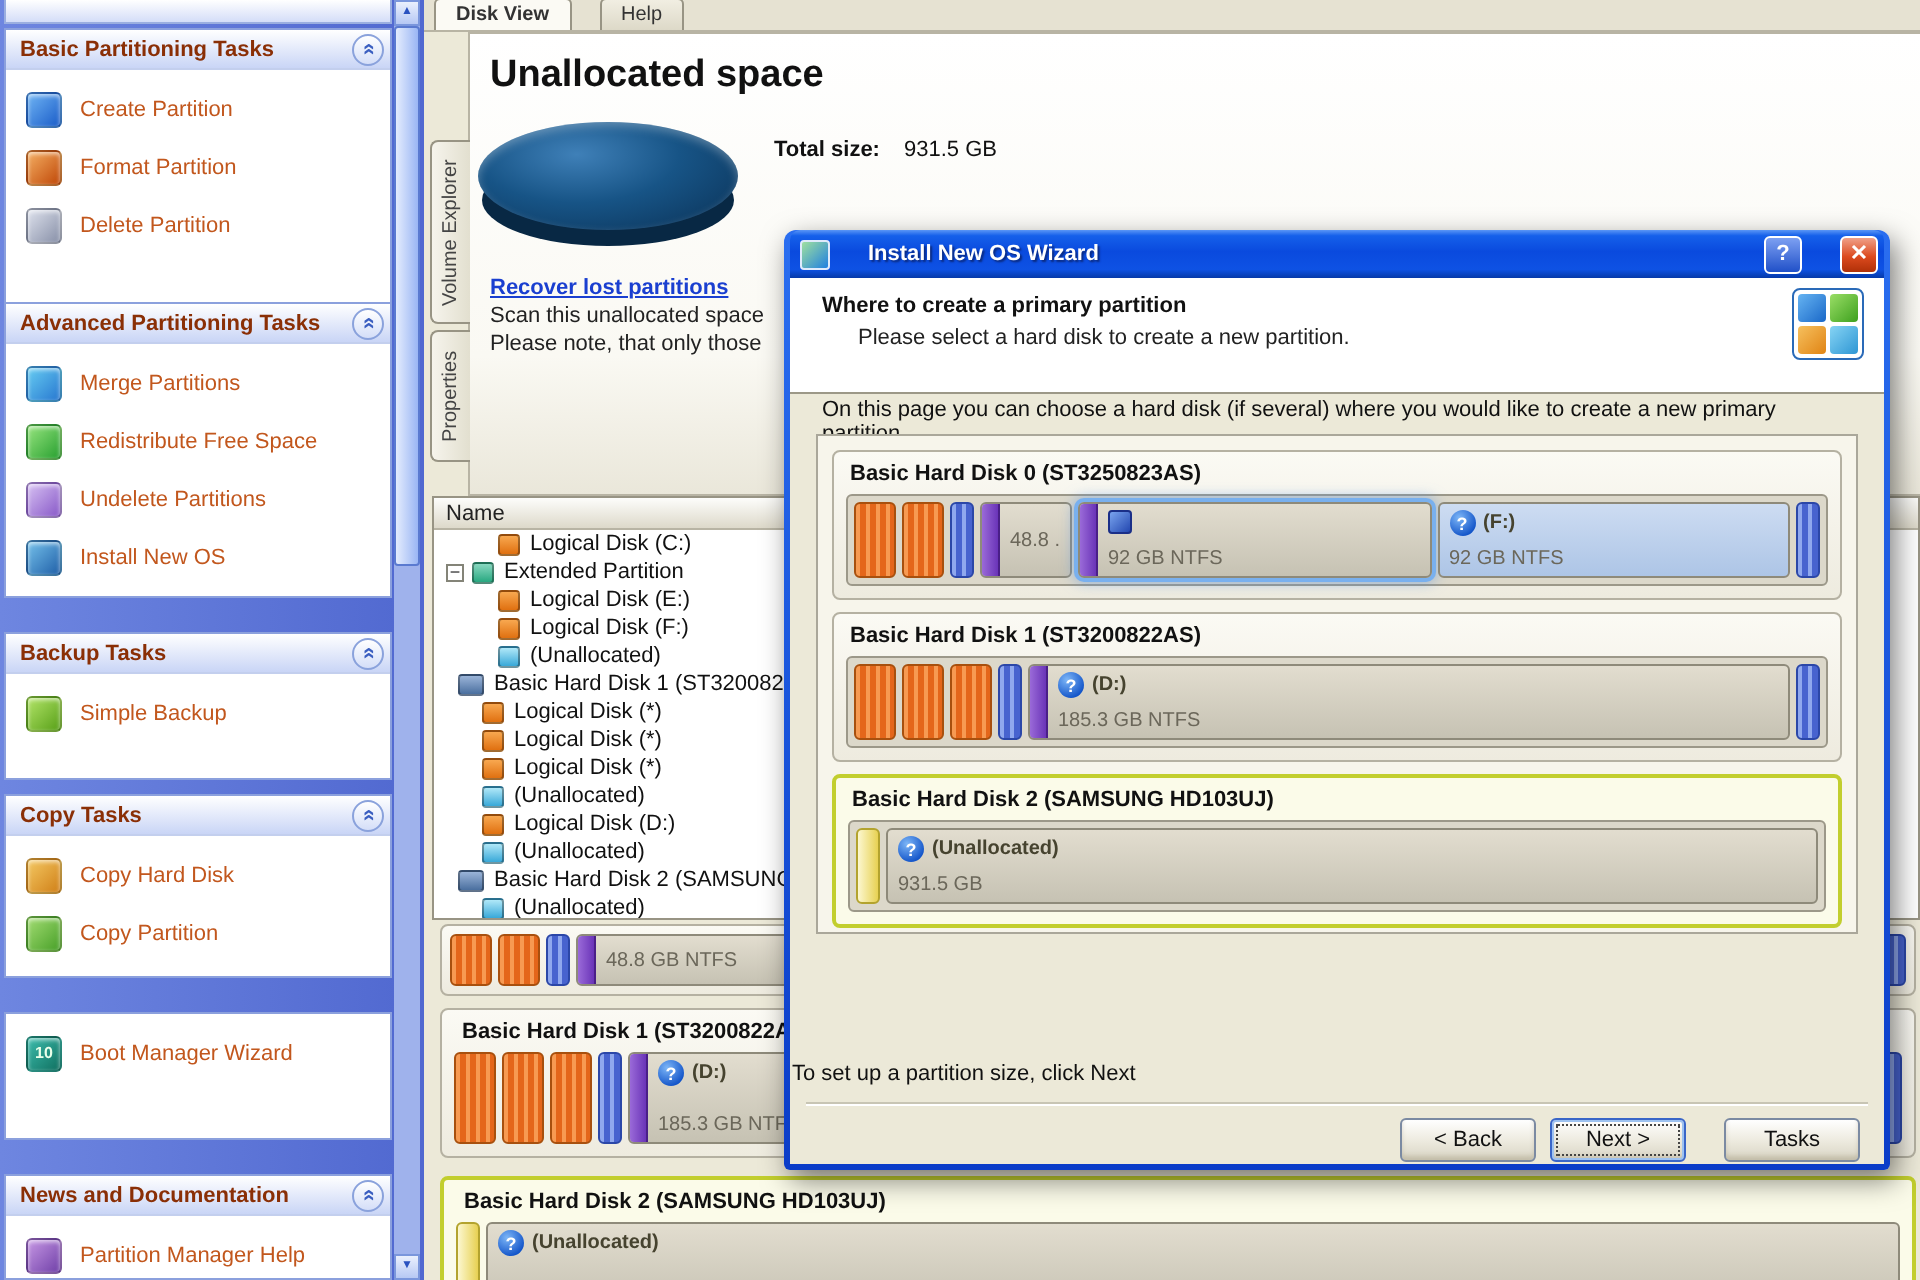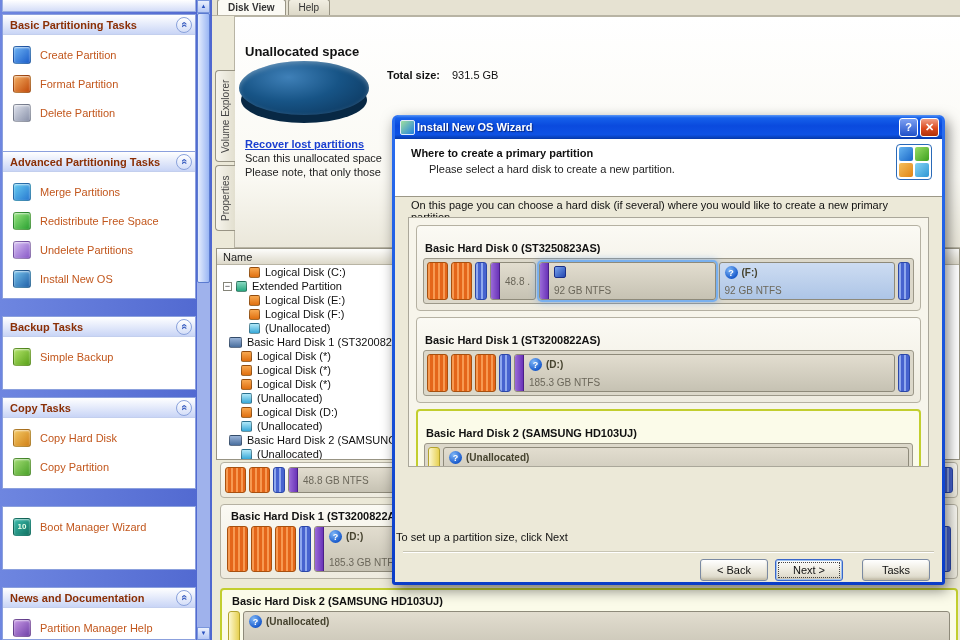--- a/index.html
+++ b/index.html
@@ -29,25 +29,25 @@
 .ic-cophd{background:linear-gradient(135deg,#f4c862,#d08018)}
 .ic-coppart{background:linear-gradient(135deg,#a2dc72,#48a028)}
 .ic-boot{background:linear-gradient(135deg,#3cbcac,#107060);color:#eaffea;font-size:8px;font-weight:bold;display:flex;align-items:center;justify-content:center}
 .ic-help{background:linear-gradient(135deg,#c697e4,#7040a8)}
 .sb-scroll{position:absolute;left:197px;top:0;width:13px;height:640px;background:#9fb2ec}
 .sc-btn{position:absolute;left:0;width:13px;height:13px;background:linear-gradient(180deg,#eaf0fd,#b6c8f4);border:1px solid #7a96dc;color:#2a52c0;font-size:6px;line-height:11px;text-align:center;padding:0;cursor:pointer}
 .sc-thumb{position:absolute;left:0;top:13px;width:13px;height:270px;border:1px solid #5a7ad0;border-radius:2px;background:linear-gradient(90deg,#e4ecfd,#9ab6f4);cursor:pointer}
 
 
 .main{position:absolute;left:212px;top:0;right:0;height:640px}
-.tabstrip{position:absolute;left:0;top:0;right:0;height:16px;background:#e6e2d2;border-bottom:1px solid #b8b4a4;display:flex;align-items:flex-end;padding-left:5px;gap:2px}
+.tabstrip{position:absolute;left:0;top:0;right:0;height:16px;background:#e6e2d2;border-bottom:1px solid #b8b4a4;display:flex;align-items:flex-end;padding-left:5px;gap:14px}
 .tab{height:16px;padding:0 10px;border:1px solid #989484;border-bottom:none;border-radius:3px 3px 0 0;background:linear-gradient(180deg,#f1eee2,#ddd9c8);display:flex;align-items:center;font-size:10px;color:#333;cursor:pointer}
 .tab.active{background:#fbfaf4;font-weight:bold}
 .explorer{position:absolute;left:22px;top:16px;right:0;height:232px;background:linear-gradient(180deg,#ffffff 0%,#faf9f3 70%,#eae7da 100%);border:1px solid #b8b4a4;border-right:none}
-.exp-title{position:absolute;left:10px;top:27px;font-size:13px;font-weight:bold;color:#111}
+.exp-title{position:absolute;left:10px;top:10px;font-size:19px;font-weight:bold;color:#111}
 .cylinder{position:absolute;left:4px;top:44px;width:130px;height:66px}
 .cyl-b{position:absolute;left:2px;top:16px;width:126px;height:46px;border-radius:50%;background:#082844}
 .cyl-t{position:absolute;left:0;top:0;width:130px;height:54px;border-radius:50%;background:radial-gradient(ellipse at 38% 30%,#3f80b8 0%,#175486 45%,#0a3054 100%);box-shadow:inset 0 2px 5px rgba(255,255,255,.3)}
 .total{position:absolute;left:152px;top:52px;color:#111}
 .total b{margin-right:12px}
 .recover{position:absolute;left:10px;top:120px;line-height:14px}
 .recover a{color:#1a3fd0;font-weight:bold;text-decoration:underline;cursor:pointer}
 .rec-line{color:#222}
 .vtabs{position:absolute;left:3px;top:70px;width:20px;display:flex;flex-direction:column;gap:3px}
 .vtab{writing-mode:vertical-rl;transform:rotate(180deg);width:20px;background:linear-gradient(90deg,#e2dfcf,#f6f4ec);border:1px solid #989484;border-left:none;border-radius:0 4px 4px 0;display:flex;align-items:center;justify-content:center;font-size:10px;color:#444;cursor:pointer}
@@ -87,39 +87,39 @@
 .prow{display:flex;align-items:center;gap:4px}
 .plabel{color:#46432f;font-weight:bold;font-size:10px;white-space:nowrap}
 .psize{color:#6b675a;font-size:10px;white-space:nowrap;overflow:hidden}
 .qicon{width:13px;height:13px;border-radius:50%;background:radial-gradient(circle at 35% 30%,#7db6f7,#1355c9 75%);color:#fff;font-size:9px;font-weight:bold;display:flex;align-items:center;justify-content:center;flex:none}
 .vicon{width:12px;height:12px;border-radius:2px;background:linear-gradient(135deg,#79a4ee,#2347b0);border:1px solid #1a2f88;flex:none}
 .part.sel{box-shadow:0 0 0 2px #79b0ee,0 0 7px 2px rgba(90,150,230,.6)}
 .p-body.tint{background:linear-gradient(180deg,#cddcf2,#adc5e6)}
 
 
 .wizard{position:absolute;left:392px;top:115px;width:553px;height:470px;border-radius:6px 6px 3px 3px;background:linear-gradient(180deg,#2a6ef0,#0a3cc8);padding:0 3px 3px;box-shadow:3px 5px 14px rgba(0,0,0,.5)}
-.wz-title{height:24px;display:flex;align-items:center;gap:2px;padding:0 3px 0 5px;background:linear-gradient(180deg,#5a96f6 0%,#1560ea 12%,#0a4ade 45%,#0e52e4 82%,#0639a8 100%);border-radius:5px 5px 0 0}
+.wz-title{height:24px;display:flex;align-items:center;gap:19px;padding:0 3px 0 5px;background:linear-gradient(180deg,#5a96f6 0%,#1560ea 12%,#0a4ade 45%,#0e52e4 82%,#0639a8 100%);border-radius:5px 5px 0 0}
 .wz-ticon{width:15px;height:15px;border-radius:2px;background:linear-gradient(135deg,#9fe09f,#2080e0);border:1px solid #dfeafc;flex:none}
 .wz-ttext{color:#fff;font-weight:bold;flex:1;text-shadow:1px 1px 1px #0a2a80;white-space:nowrap;overflow:hidden}
 .wz-tbtn{width:19px;height:19px;border-radius:3px;border:1px solid #fff;color:#fff;font-size:11px;font-weight:bold;text-align:center;line-height:16px;padding:0;cursor:pointer;flex:none}
 .wz-help{background:linear-gradient(180deg,#7da0f2,#2050c8)}
 .wz-close{background:linear-gradient(180deg,#f0a088,#dc4a1e 55%,#b03008)}
 .wz-frame{background:#ece9d8;height:443px;position:relative}
 .wz-header{height:58px;background:#fff;border-bottom:1px solid #9c9887;position:relative}
 .wz-h-title{position:absolute;left:16px;top:8px;font-weight:bold;color:#111}
 .wz-h-sub{position:absolute;left:34px;top:24px;color:#222}
 .wz-h-icon{position:absolute;right:10px;top:5px;width:36px;height:36px;border-radius:4px;border:1px solid #2a6ab8;background:#fff;display:grid;grid-template-columns:1fr 1fr;grid-template-rows:1fr 1fr;gap:2px;padding:2px}
 .wz-h-icon i{border-radius:2px}
 .wz-h-icon i:nth-child(1){background:linear-gradient(135deg,#66b4f2,#1a68c8)}
 .wz-h-icon i:nth-child(2){background:linear-gradient(135deg,#9ade66,#3da01e)}
 .wz-h-icon i:nth-child(3){background:linear-gradient(135deg,#f6c05e,#e08414)}
 .wz-h-icon i:nth-child(4){background:linear-gradient(135deg,#86d4f4,#2e96d4)}
 .wz-intro{position:absolute;left:16px;top:60px;right:16px;color:#111}
 .wz-disks{position:absolute;left:13px;right:13px;top:78px;height:250px;border:1px solid #aaa79a;background:#f7f5eb;padding:7px;overflow:hidden}
-.dgroup{border:1px solid #b5b1a2;border-radius:4px;background:linear-gradient(180deg,#fbfaf4,#eeebdf);padding:15px 6px 6px;margin-bottom:6px}
+.dgroup{border:1px solid #b5b1a2;border-radius:4px;background:linear-gradient(180deg,#fbfaf4,#eeebdf);padding:4px 6px 6px;margin-bottom:6px}
 .dgroup.seld{border:2px solid #c2ce2e;background:#fbfbe9}
 .dg-name{font-weight:bold;color:#111;margin:1px 0 4px 2px}
 .dg-bars{display:flex;gap:3px;height:46px;border:1px solid #9c9889;background:#dcd8ca;border-radius:3px;padding:3px}
 .wz-note{position:absolute;left:1px;top:392px;color:#111}
 .wz-sep{position:absolute;left:8px;right:8px;top:412px;height:2px;border-top:1px solid #c8c5b4;border-bottom:1px solid #fff}
 .wz-buttons{position:absolute;right:12px;top:420px;display:flex;gap:7px}
 .xpbtn{width:68px;height:22px;font-family:"Liberation Sans",sans-serif;font-size:11px;color:#111;border:1px solid #7b8aa2;border-radius:3px;background:linear-gradient(180deg,#ffffff,#ece9dd 55%,#d8d4c4);box-shadow:inset 0 -2px 2px rgba(150,140,110,.3);cursor:pointer}
 .xpbtn.default{border-color:#3a66c8;box-shadow:inset 0 0 0 1px #9ec2f0,inset 0 -2px 2px rgba(150,140,110,.25);outline:1px dotted #444;outline-offset:-4px}
 .xpbtn.cancel{margin-left:12px}
 </style>

